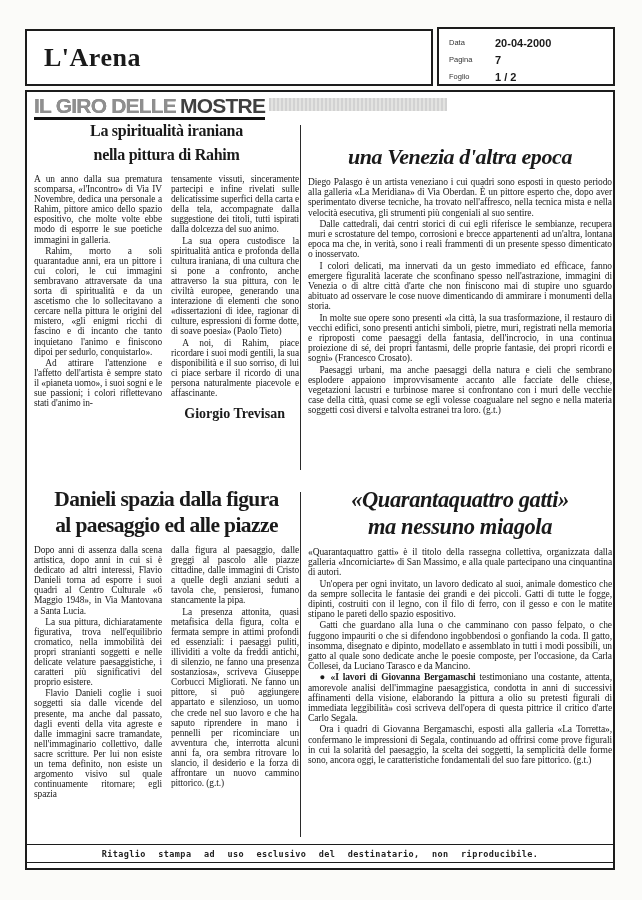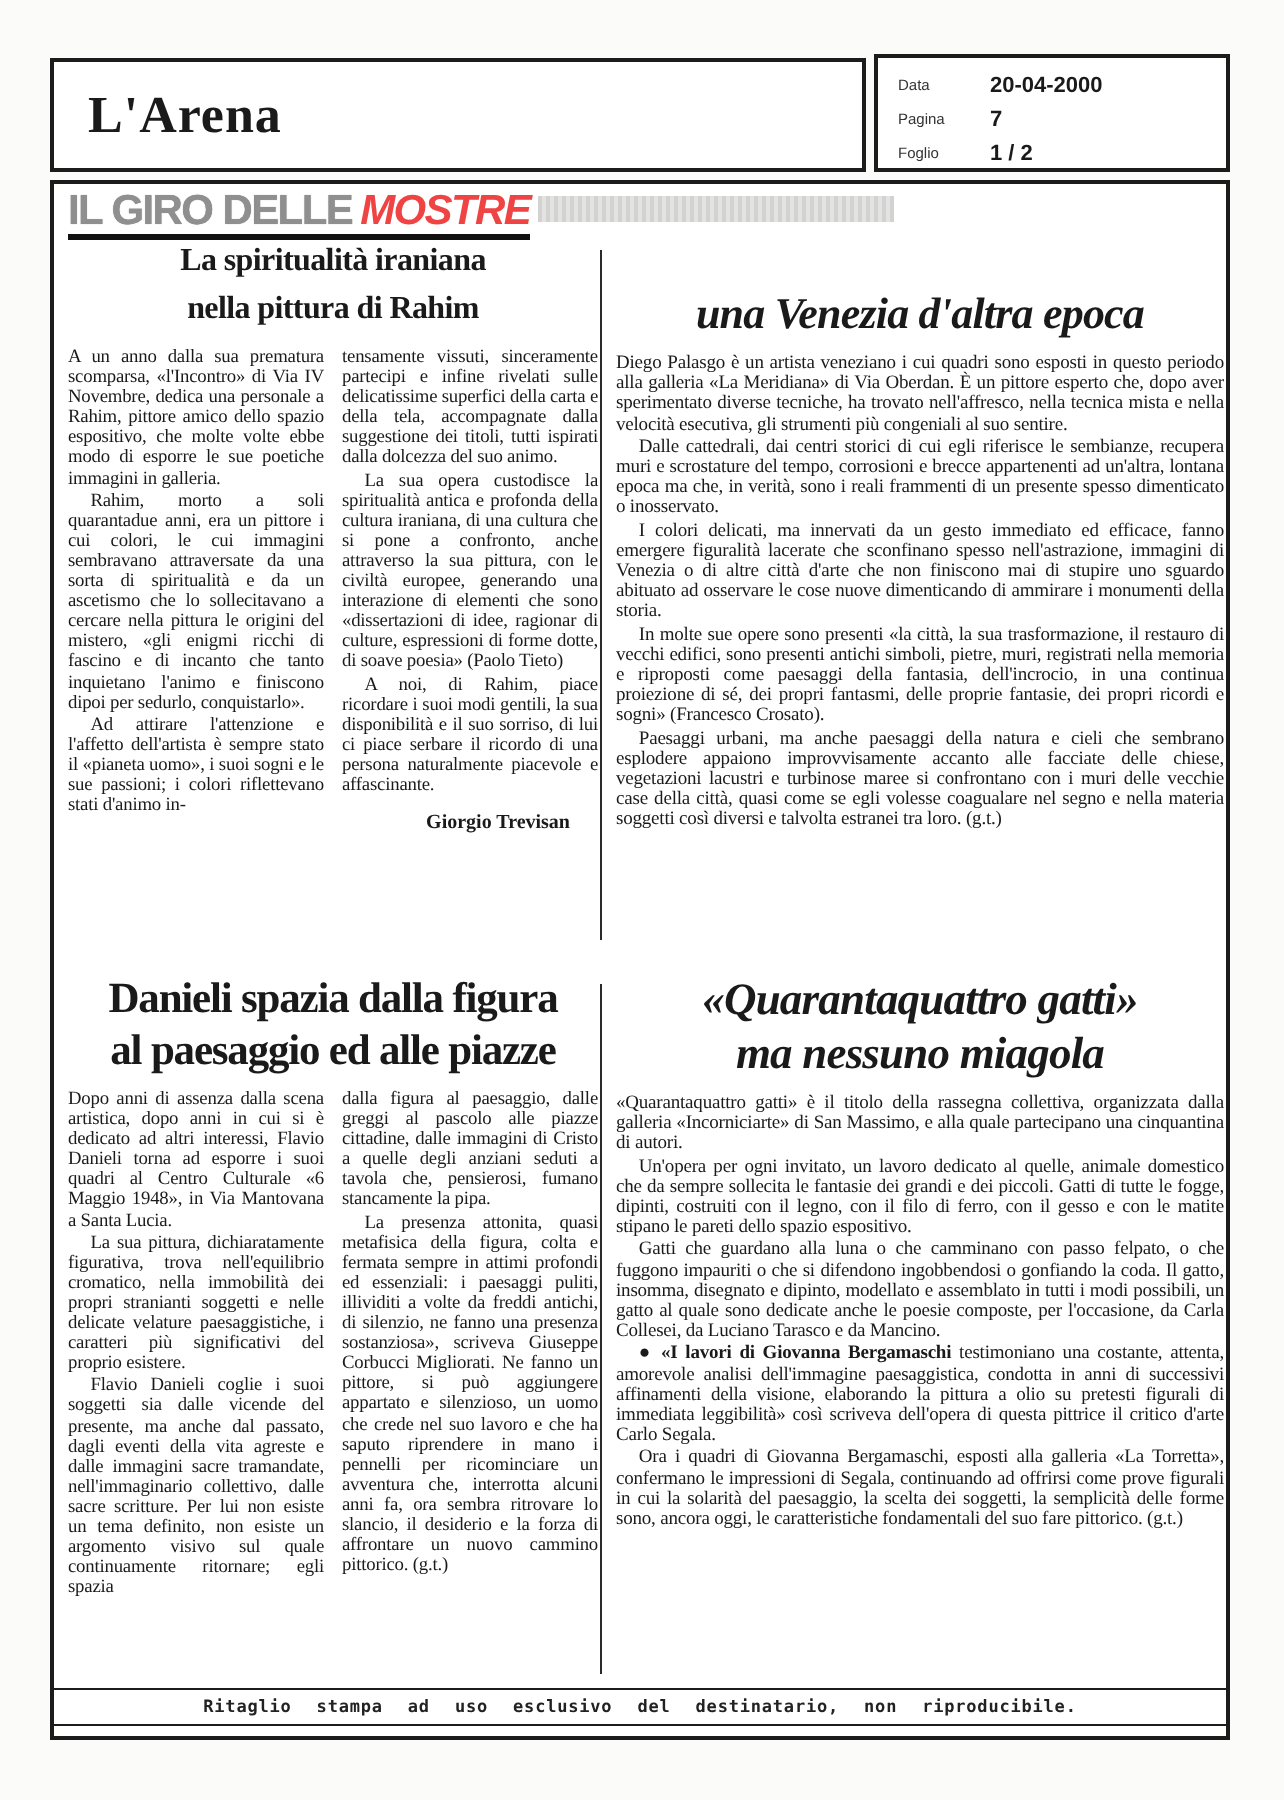--- a/index.html
+++ b/index.html
@@ -22,21 +22,21 @@
 
   
   #main{left:25px;top:90px;width:590px;height:780px;}
 
   
   #banner{position:absolute;left:7px;top:3px;height:24px;white-space:nowrap;}
   #banner .txt{display:inline-block;font-family:"Liberation Sans","DejaVu Sans",sans-serif;
     font-weight:800;font-size:21px;letter-spacing:-0.8px;line-height:21px;
     border-bottom:3px solid #111;padding-bottom:1px;}
   #banner .lt{color:#8f8f8f;text-shadow:0 0 0.4px #777;}
-  #banner .bd{color:#ef4444;margin-left:4px;font-style:italic;}
+  #banner .bd{color:#404040;margin-left:4px;}
   #banner .bar{display:inline-block;vertical-align:top;margin-left:4px;margin-top:3px;
     width:178px;height:13px;
     background:repeating-linear-gradient(90deg,#d2d2d2 0 2px,#e3e3e1 2px 4px);}
 
   
   .article{position:absolute;}
   .a-tl{left:7px;top:27px;width:265px;}
   .a-tr{left:281px;top:26px;width:304px;}
   .a-bl{left:7px;top:394px;width:265px;}
   .a-br{left:281px;top:394px;width:304px;}
@@ -49,21 +49,21 @@
   .hl-roman-lg{font-size:21.5px;line-height:26px;letter-spacing:-0.6px;text-align:center;}
   .hl-italic{font-style:italic;font-size:22px;line-height:26px;letter-spacing:-0.4px;}
   .hl-italic-lg{font-style:italic;font-size:22.5px;line-height:27px;letter-spacing:-0.4px;}
 
   .cols{display:flex;gap:9px;}
   .col{width:128px;}
   .col p, .wide p{margin:0;text-align:justify;}
   .col p{font-size:9.4px;line-height:10.1px;letter-spacing:-0.1px;}
   .wide p{font-size:9.5px;line-height:10.2px;letter-spacing:-0.1px;}
   .col p + p, .wide p + p{text-indent:1.2em;margin-top:1px;}
-  .byline{font-weight:bold;font-size:10px;text-align:right;padding-right:14px;margin-top:8px;}
+  .byline{font-weight:bold;font-size:14px;text-align:right;padding-right:14px;margin-top:8px;}
 
   
   #footer-strip{position:absolute;left:0;top:752px;width:100%;height:17px;
     border-top:1.5px solid #1c1c1c;border-bottom:1.5px solid #1c1c1c;
     display:flex;align-items:center;justify-content:center;}
   #footer-strip .t{font-family:"DejaVu Sans Mono","Liberation Mono",monospace;
     font-size:8.5px;font-weight:bold;word-spacing:7px;letter-spacing:0.4px;color:#222;}
 </style>
 </head>
 <body>
@@ -150,21 +150,21 @@
     </div>
   </div>
 
   <div class="article a-br">
     <h2 class="headline hl-italic-lg">
       <span>«Quarantaquattro gatti»</span><br>
       <span>ma nessuno miagola</span>
     </h2>
     <div class="wide">
         <p>«Quarantaquattro gatti» è il titolo della rassegna collettiva, organizzata dalla galleria «Incorniciarte» di San Massimo, e alla quale partecipano una cinquantina di autori.</p>
-        <p>Un'opera per ogni invitato, un lavoro dedicato al quelle, animale domestico che da sempre sollecita le fantasie dei grandi e dei piccoli. Gatti di tutte le fogge, dipinti, costruiti con il legno, con il filo di ferro, con il gesso e con le matite stipano le pareti dello spazio espositivo.</p>
+        <p>Un'opera per ogni invitato, un lavoro dedicato al suoi, animale domestico che da sempre sollecita le fantasie dei grandi e dei piccoli. Gatti di tutte le fogge, dipinti, costruiti con il legno, con il filo di ferro, con il gesso e con le matite stipano le pareti dello spazio espositivo.</p>
         <p>Gatti che guardano alla luna o che camminano con passo felpato, o che fuggono impauriti o che si difendono ingobbendosi o gonfiando la coda. Il gatto, insomma, disegnato e dipinto, modellato e assemblato in tutti i modi possibili, un gatto al quale sono dedicate anche le poesie composte, per l'occasione, da Carla Collesei, da Luciano Tarasco e da Mancino.</p>
         <p>● <b>«I lavori di Giovanna Bergamaschi</b> testimoniano una costante, attenta, amorevole analisi dell'immagine paesaggistica, condotta in anni di successivi affinamenti della visione, elaborando la pittura a olio su pretesti figurali di immediata leggibilità» così scriveva dell'opera di questa pittrice il critico d'arte Carlo Segala.</p>
         <p>Ora i quadri di Giovanna Bergamaschi, esposti alla galleria «La Torretta», confermano le impressioni di Segala, continuando ad offrirsi come prove figurali in cui la solarità del paesaggio, la scelta dei soggetti, la semplicità delle forme sono, ancora oggi, le caratteristiche fondamentali del suo fare pittorico. (g.t.)</p>
       </div>
   </div>
 
   <div id="footer-strip">
     <span class="t">Ritaglio stampa ad uso esclusivo del destinatario, non riproducibile.</span>
   </div>
 

